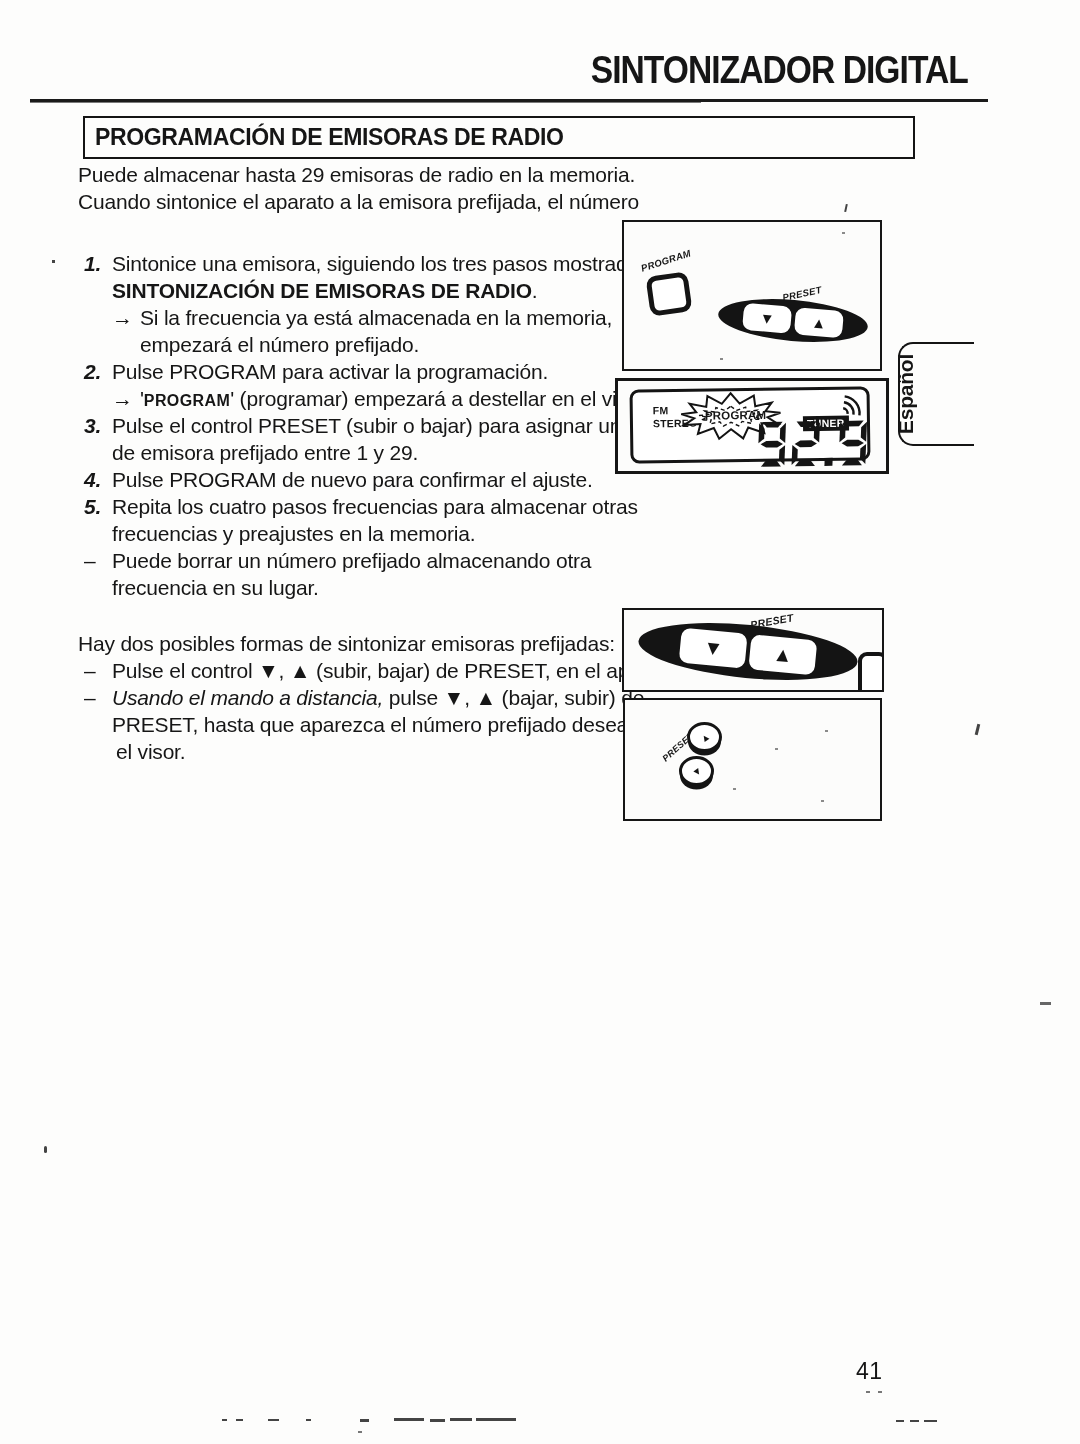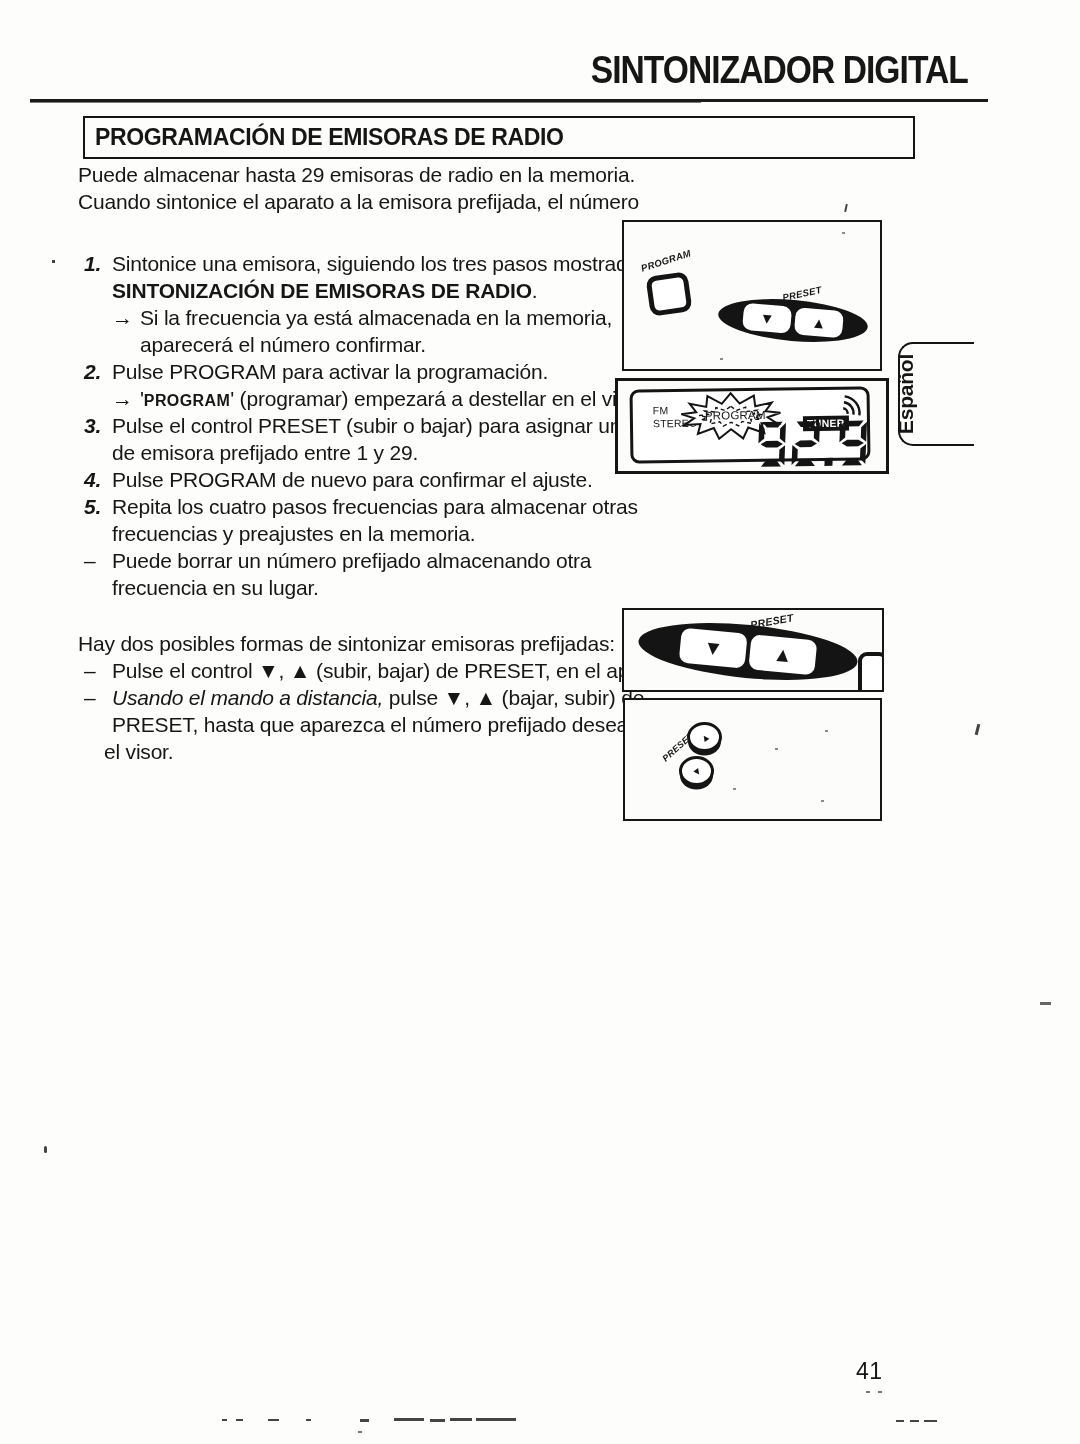--- a/index.html
+++ b/index.html
@@ -19,21 +19,21 @@
   .i{font-style:italic;}
   .caps{font-size:16px;letter-spacing:.4px;}
   .sech{font-size:21.5px;font-weight:bold;}
   
   .fig{position:absolute;border:2.5px solid #161616;background:#fcfcfb;overflow:hidden;}
   .figlabel{position:absolute;font-style:italic;font-weight:bold;font-size:9.5px;letter-spacing:.3px;white-space:nowrap;}
   .progbtn{position:absolute;width:32px;height:30px;border:5.5px solid #141414;border-radius:10px;transform:rotate(-8deg);background:#fff;}
   .rocker{position:absolute;background:#141414;border-radius:50%;}
   .rkbtn{position:absolute;background:#fff;border-radius:9px;display:flex;align-items:center;justify-content:center;color:#141414;}
   .lcd{position:absolute;border:3px solid #141414;border-radius:9px;transform:rotate(-.8deg);background:#fff;}
-  .lcdsmall{position:absolute;font-size:10.5px;font-weight:normal;letter-spacing:.2px;}
+  .lcdsmall{position:absolute;font-size:10.5px;font-weight:bold;letter-spacing:.2px;}
   .badge{position:absolute;background:#141414;color:#fff;font-size:10.5px;font-weight:bold;
          padding:1px 4px 2px 4px;letter-spacing:.3px;}
   .segrow{position:absolute;display:flex;align-items:flex-end;gap:5px;transform:skewX(-3deg);}
   .segrow svg{display:block;}
   .dp{width:8px;height:8px;background:#141414;margin-bottom:1px;}
   .rbtn{position:absolute;width:29px;height:24px;border:3.5px solid #141414;border-radius:50%;
         background:#fff;box-shadow:0 4.5px 0 -1px #141414;display:flex;align-items:center;justify-content:center;
         font-size:10px;color:#141414;}
   
   .tab{position:absolute;left:898px;top:342px;width:74px;height:100px;border:2.5px solid #141414;border-right:none;
@@ -56,21 +56,21 @@
   </div>
 
   <div class="tl" style="left:78px;top:163px">Puede almacenar hasta 29 emisoras de radio en la memoria.</div>
   <div class="tl" style="left:78px;top:190px">Cuando sintonice el aparato a la emisora prefijada, el número</div>
 
   <div class="tl b i" style="left:84px;top:252px">1.</div>
   <div class="tl" style="left:112px;top:252px">Sintonice una emisora, siguiendo los tres pasos mostrados en</div>
   <div class="tl" style="left:112px;top:279px"><span class="b">SINTONIZACIÓN DE EMISORAS DE RADIO</span><span>.</span></div>
   <div class="tl" style="left:112px;top:306px">→</div>
   <div class="tl" style="left:140px;top:306px">Si la frecuencia ya está almacenada en la memoria,</div>
-  <div class="tl" style="left:140px;top:333px">aparecerá el número confirmar.</div>
+  <div class="tl" style="left:140px;top:333px">empezará el número prefijado.</div>
 
   <div class="tl b i" style="left:84px;top:360px">2.</div>
   <div class="tl" style="left:112px;top:360px">Pulse PROGRAM para activar la programación.</div>
   <div class="tl" style="left:112px;top:387px">→</div>
   <div class="tl" style="left:140px;top:387px"><span>'</span><span class="caps b">PROGRAM</span><span>' (programar) empezará a destellar en el visor.</span></div>
 
   <div class="tl b i" style="left:84px;top:414px">3.</div>
   <div class="tl" style="left:112px;top:414px">Pulse el control PRESET (subir o bajar) para asignar un número</div>
   <div class="tl" style="left:112px;top:441px">de emisora prefijado entre 1 y 29.</div>
 
@@ -84,21 +84,21 @@
   <div class="tl" style="left:84px;top:549px">–</div>
   <div class="tl" style="left:112px;top:549px">Puede borrar un número prefijado almacenando otra</div>
   <div class="tl" style="left:112px;top:576px">frecuencia en su lugar.</div>
 
   <div class="tl" style="left:78px;top:632px">Hay dos posibles formas de sintonizar emisoras prefijadas:</div>
   <div class="tl" style="left:84px;top:659px">–</div>
   <div class="tl" style="left:112px;top:659px">Pulse el control ▼, ▲ (subir, bajar) de PRESET, en el aparato.</div>
   <div class="tl" style="left:84px;top:686px">–</div>
   <div class="tl" style="left:112px;top:686px"><span class="i">Usando el mando a distancia,</span><span> pulse ▼,  ▲ (bajar, subir) de</span></div>
   <div class="tl" style="left:112px;top:713px">PRESET, hasta que aparezca el número prefijado deseado en</div>
-  <div class="tl" style="left:104px;top:740px">el visor.</div>
+  <div class="tl" style="left:116px;top:740px">el visor.</div>
 
   <div class="fig" style="left:622px;top:220px;width:256px;height:147px">
     <div class="figlabel" style="left:16px;top:33px;transform:rotate(-18deg)">PROGRAM</div>
     <div class="progbtn" style="left:24px;top:52px"></div>
     <div class="figlabel" style="left:158px;top:66px;transform:rotate(-12deg)">PRESET</div>
     <div class="rocker" style="left:94px;top:78px;width:150px;height:41px;transform:rotate(5deg)">
       <div class="rkbtn" style="left:25px;top:7px;width:48px;height:27px;font-size:15px">▼</div>
       <div class="rkbtn" style="left:77px;top:7px;width:48px;height:27px;font-size:15px">▲</div>
     </div>
     <div class="speck" style="left:218px;top:10px"></div>

